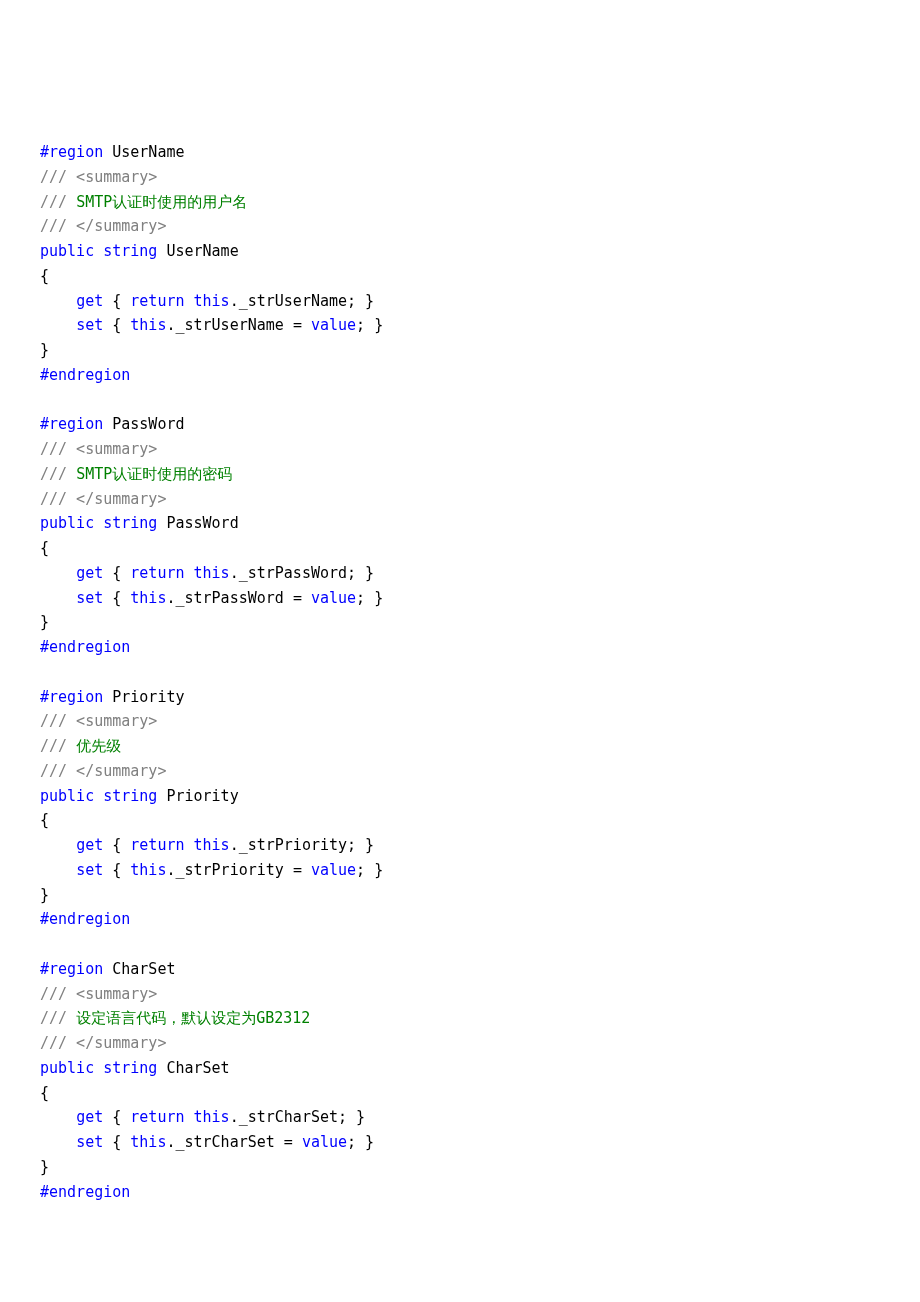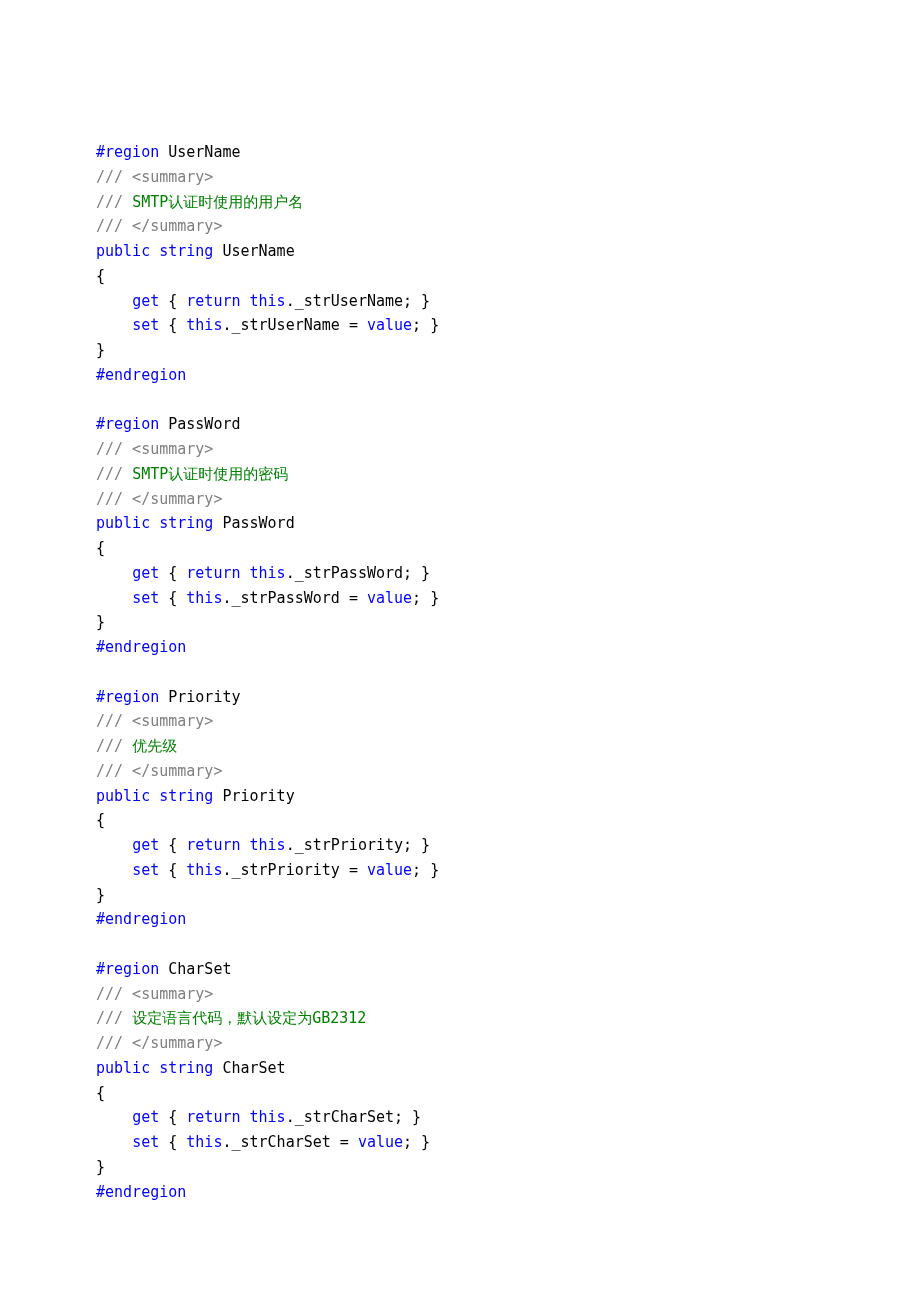--- a/index.html
+++ b/index.html
@@ -7,21 +7,21 @@
     padding: 0;
     background: #ffffff;
     font-family: "NSimSun", "SimSun", "Consolas", monospace;
     font-size: 15px;
     line-height: 1.65;
     color: #000000;
   }
   .page {
     width: 896px;
     min-height: 1302px;
-    padding: 140px 0 0 96px;
+    padding: 140px 0 0 40px;
     box-sizing: border-box;
     background: #ffffff;
   }
   .code-block {
     white-space: pre;
     font-family: "NSimSun", "SimSun", "Consolas", monospace;
   }
   .kw { color: #0000ff; }
   .cm { color: #808080; }
   .doc { color: #008000; }

